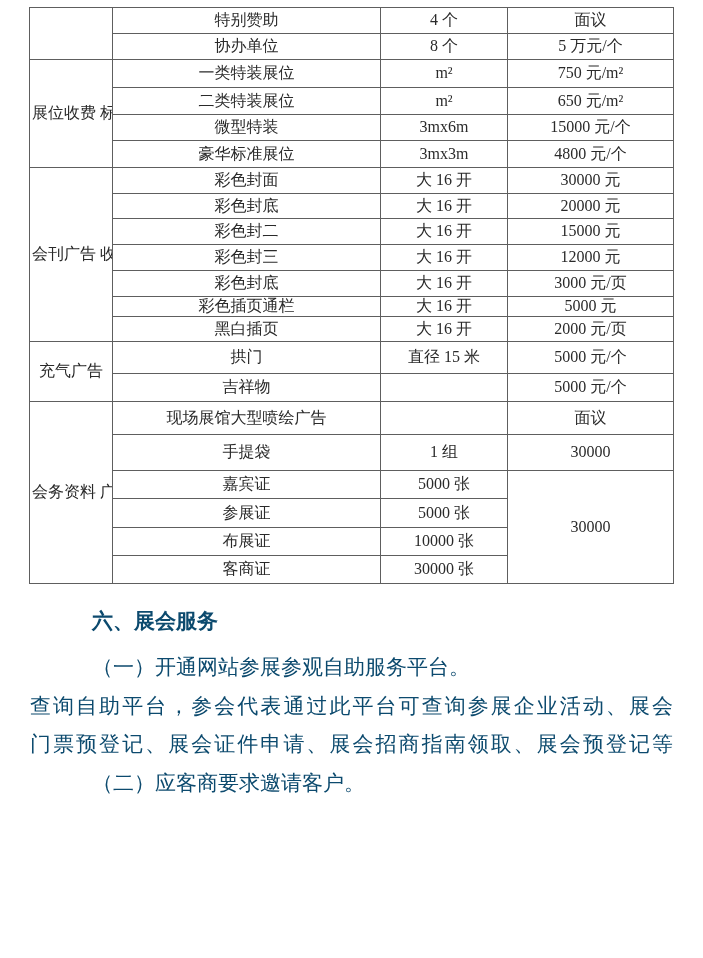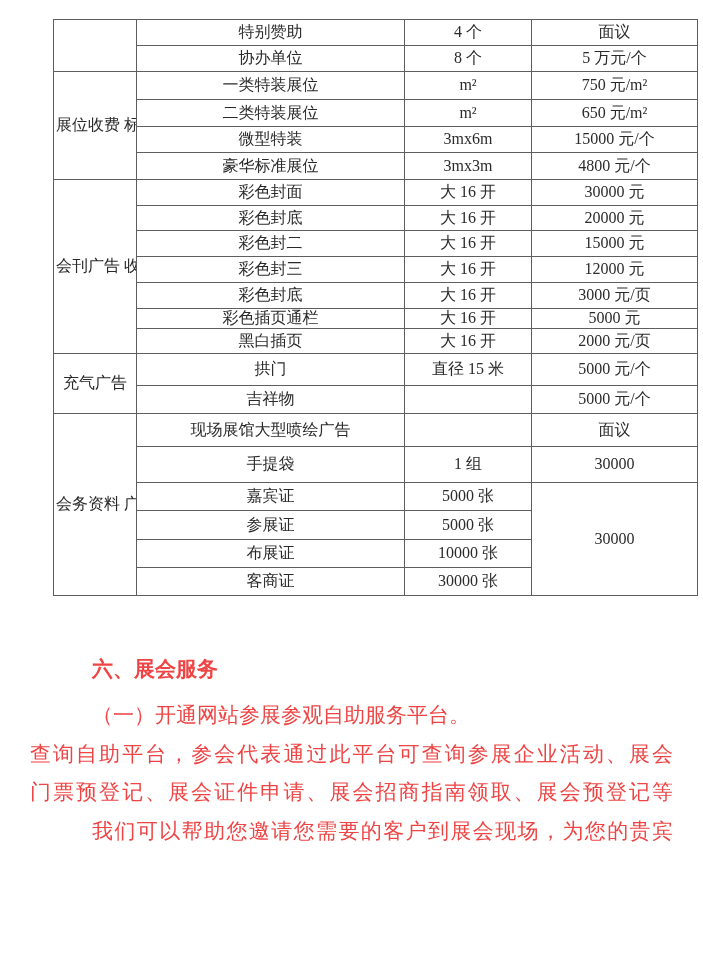--- a/index.html
+++ b/index.html
@@ -5,39 +5,39 @@
   html,body{margin:0;padding:0;}
   body{
     width:703px;height:958px;background:#ffffff;
     font-family:"Liberation Serif","DejaVu Serif",serif;
     color:#1f1f1f;
   }
   .page{position:relative;width:703px;height:958px;overflow:hidden;background:#ffffff;}
 
   
   table.fee{
-    position:absolute;left:29px;top:19px;width:644px;
-    border-collapse:collapse;table-layout:fixed;margin-left:24px;
+    position:absolute;left:29px;top:7px;width:644px;
+    border-collapse:collapse;table-layout:fixed;
   }
   table.fee td{
     border:1px solid #5e5e5e;
     text-align:center;vertical-align:middle;
     font-size:16px;line-height:1.15;
     padding:0 2px;color:#2a2a2a;
     overflow:hidden;white-space:nowrap;
   }
   td.grp{white-space:pre-line;line-height:1.7;}
   td.grp-top{vertical-align:top;padding-top:5px;}
   td.noR{border-right:none;}
   td.noL{border-left:none;}
 
   
   .bodytext{
-    position:absolute;left:30px;top:650px;width:643px;
-    font-size:21px;line-height:38.6px;color:#ef4444;
+    position:absolute;left:30px;top:602px;width:643px;
+    font-size:21px;line-height:38.6px;color:#0c4a6e;
   }
   .heading{
     font-family:"Liberation Sans","DejaVu Sans",sans-serif;
     font-weight:bold;font-size:21px;
     margin:0 0 8px 62px;line-height:38px;
   }
   .bl{text-align:justify;text-align-last:justify;}
   .bl.last{text-align-last:left;}
   .bl.indent{text-indent:62px;}
 </style>
@@ -169,16 +169,16 @@
         <td>30000 张</td>
       </tr>
     </tbody>
   </table>
 
   <div class="bodytext">
     <div class="heading">六、展会服务</div>
     <div class="bl indent last">（一）开通网站参展参观自助服务平台。</div>
     <div class="bl">查询自助平台，参会代表通过此平台可查询参展企业活动、展会</div>
     <div class="bl">门票预登记、展会证件申请、展会招商指南领取、展会预登记等</div>
-    <div class="bl indent">我们可以帮助您邀请您需要的客户到展会现场，为您的贵宾</div>
+    <div class="bl indent last">（二）应客商要求邀请客户。</div>
   </div>
 
 </div>
 
 </body></html>

